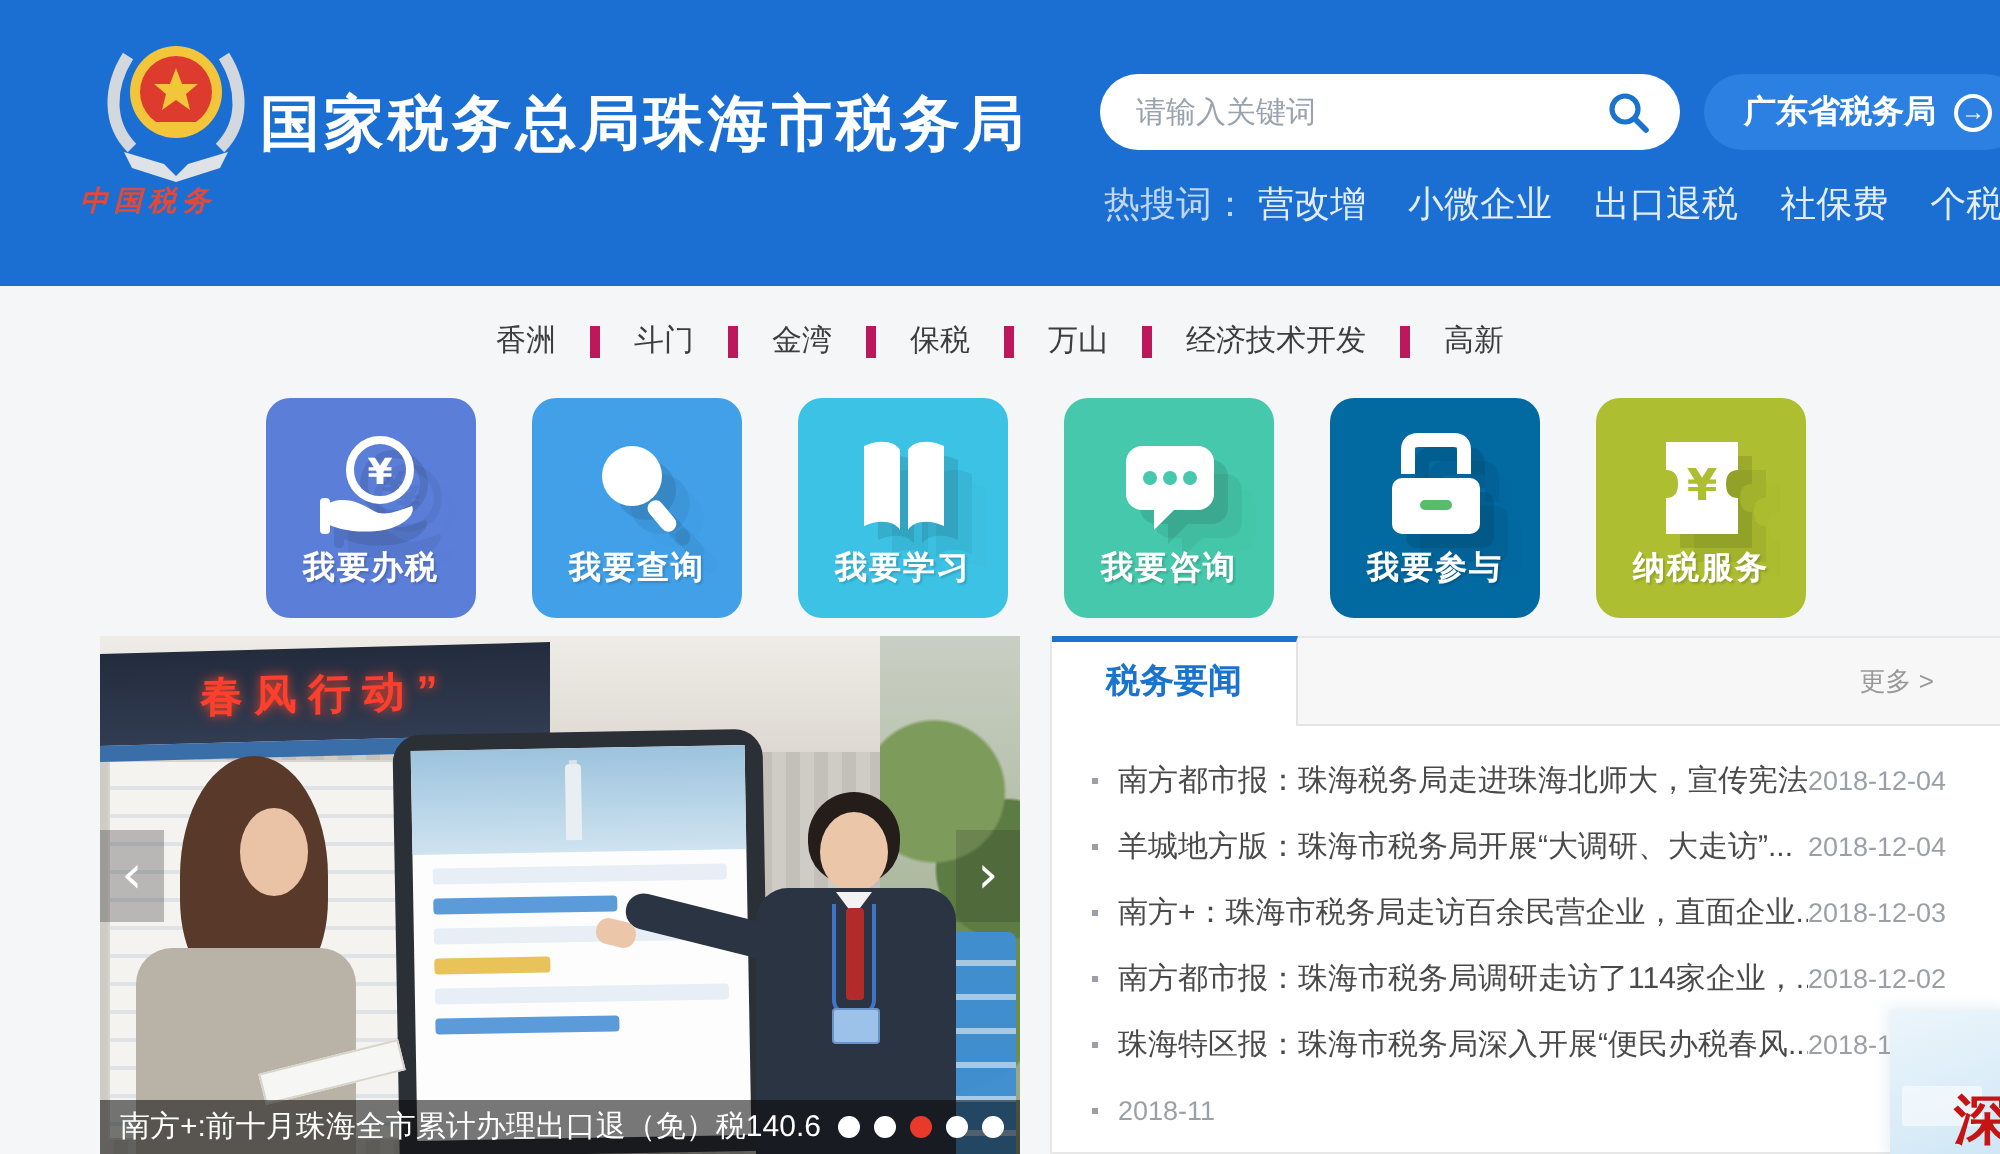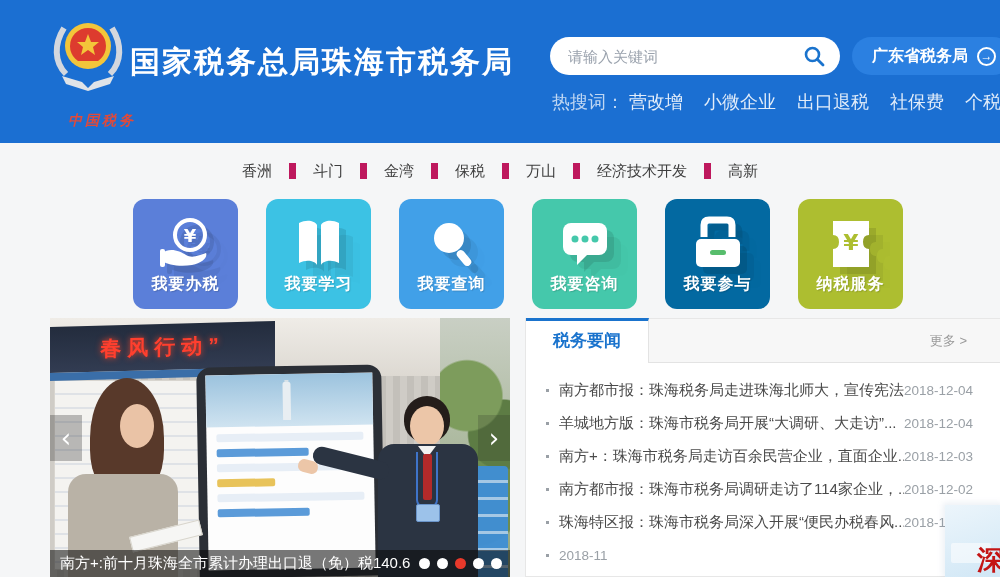--- a/index.html
+++ b/index.html
@@ -2,42 +2,42 @@
 <html><head>
 <meta charset="utf-8">
 <style>
   * { margin:0; padding:0; box-sizing:border-box; }
   html,body { width:1000px; height:577px; overflow:hidden; font-family:"Liberation Sans","DejaVu Sans",sans-serif; background:#f5f6f7; }
   #page { position:relative; width:1000px; height:577px; }
 
   
   .header { position:absolute; left:0; top:0; width:1000px; height:143px; background:#1b6fd2; }
   .emblem { position:absolute; left:52px; top:14px; width:72px; height:78px; text-align:center; }
-  .emblem-caption { position:absolute; left:40px; top:92px; width:96px; text-align:right;
+  .emblem-caption { position:absolute; left:40px; top:92px; width:96px; text-align:left;
       font-family:"DejaVu Serif",serif; font-style:italic; font-weight:bold;
-      color:#e04a3a; font-size:14px; letter-spacing:3px; white-space:nowrap;margin-top:20px; }
+      color:#e04a3a; font-size:14px; letter-spacing:3px; white-space:nowrap; }
   .site-title { position:absolute; left:130px; top:42px; color:#fff; font-size:30px; font-weight:bold; letter-spacing:2px; white-space:nowrap; }
 
   .search-box { position:absolute; left:550px; top:37px; width:290px; height:38px; background:#fff; border-radius:19px; display:flex; align-items:center; padding:0 14px 0 18px; }
   .search-box input { flex:1; border:none; outline:none; font-size:15px; color:#333; background:transparent; font-family:inherit; }
   .search-box input::placeholder { color:#9aa2ad; }
   .search-icon-btn { width:24px; height:24px; cursor:pointer; flex:none; }
 
   .portal-btn { position:absolute; left:852px; top:37px; height:38px; padding:0 16px 0 20px; background:#2b80e1; border-radius:19px;
       display:flex; align-items:center; gap:9px; color:#fff; font-size:16px; font-weight:bold; cursor:pointer; white-space:nowrap; }
   .portal-arrow { width:19px; height:19px; border:2px solid #fff; border-radius:50%; display:flex; align-items:center; justify-content:center;
       font-size:12px; line-height:1; font-weight:bold; }
 
   .hot-row { position:absolute; left:552px; top:90px; font-size:18px; color:rgba(255,255,255,.72); white-space:nowrap; }
   .hot-row a { color:rgba(255,255,255,.88); text-decoration:none; margin-right:16px; cursor:pointer; }
 
   
   .district-nav { position:absolute; left:0; top:143px; width:1000px; height:55px; display:flex; align-items:center; justify-content:center; }
   .district-nav a { color:#3d3d3d; font-size:15px; text-decoration:none; padding:0 17px; cursor:pointer;
-      border-right:7px solid #be185d; line-height:16px; }
+      border-right:5px solid #be185d; line-height:16px; }
   .district-nav a:last-child { border-right:none; }
 
   
   .tiles { position:absolute; left:133px; top:199px; display:flex; gap:28px; }
   .tile { width:105px; height:110px; border-radius:12px; position:relative; cursor:pointer; overflow:hidden; }
   .tile .ticon { position:absolute; left:50%; top:16px; transform:translateX(-50%);
       filter:drop-shadow(7px 7px 0 rgba(0,0,0,.10)) drop-shadow(14px 14px 0 rgba(0,0,0,.06)); }
   .tile .tlabel { position:absolute; left:0; right:0; bottom:14px; text-align:center; color:#fff; font-size:16px; font-weight:bold; letter-spacing:1px;
       text-shadow:1px 1px 1px rgba(0,0,0,.15); }
 
@@ -169,35 +169,35 @@
     <div class="tile" style="background: rgb(91, 127, 217);">
       <svg class="ticon" width="60" height="58" viewBox="0 0 60 58">
         <circle cx="34" cy="20" r="15" fill="none" stroke="#fff" stroke-width="4"></circle>
         <text x="34" y="27" text-anchor="middle" fill="#fff" font-size="18" font-weight="bold" font-family="DejaVu Sans">¥</text>
         <path d="M6 38 C14 32 24 36 30 40 C36 44 44 40 50 38 C52 42 46 48 36 50 C24 52 12 50 6 46 Z" fill="#fff"></path>
         <rect x="4" y="34" width="5" height="18" rx="2" fill="#fff"></rect>
       </svg>
       <div class="tlabel">我要办税</div>
     </div>
 
-    <div class="tile" style="background: rgb(60, 194, 228);">
-      <svg class="ticon" width="60" height="58" viewBox="0 0 60 58">
-        <path d="M10 8 C18 4 26 6 28 10 L28 50 C26 46 18 44 10 48 Z" fill="#fff"></path>
-        <path d="M50 8 C42 4 34 6 32 10 L32 50 C34 46 42 44 50 48 Z" fill="#fff"></path>
-      </svg>
-      <div class="tlabel">我要学习</div>
-    </div>
-
     <div class="tile" style="background: rgb(65, 160, 232);">
       <svg class="ticon" width="60" height="58" viewBox="0 0 60 58">
         <circle cx="27" cy="23" r="15" fill="#fff"></circle>
         <circle cx="27" cy="23" r="9" fill="#41a0e8" opacity="0"></circle>
         <rect x="38" y="34" width="8" height="18" rx="4" fill="#fff" transform="rotate(-40 42 43)"></rect>
       </svg>
       <div class="tlabel">我要查询</div>
+    </div>
+
+    <div class="tile" style="background: rgb(60, 194, 228);">
+      <svg class="ticon" width="60" height="58" viewBox="0 0 60 58">
+        <path d="M10 8 C18 4 26 6 28 10 L28 50 C26 46 18 44 10 48 Z" fill="#fff"></path>
+        <path d="M50 8 C42 4 34 6 32 10 L32 50 C34 46 42 44 50 48 Z" fill="#fff"></path>
+      </svg>
+      <div class="tlabel">我要学习</div>
     </div>
 
     <div class="tile" style="background: rgb(69, 200, 171); text-decoration: underline;">
       <svg class="ticon" width="60" height="58" viewBox="0 0 60 58">
         <rect x="8" y="8" width="44" height="32" rx="8" fill="#fff"></rect>
         <path d="M22 38 L22 50 L34 38 Z" fill="#fff"></path>
         <circle cx="20" cy="24" r="3.5" fill="#45c8ab"></circle>
         <circle cx="30" cy="24" r="3.5" fill="#45c8ab"></circle>
         <circle cx="40" cy="24" r="3.5" fill="#45c8ab"></circle>
       </svg>

